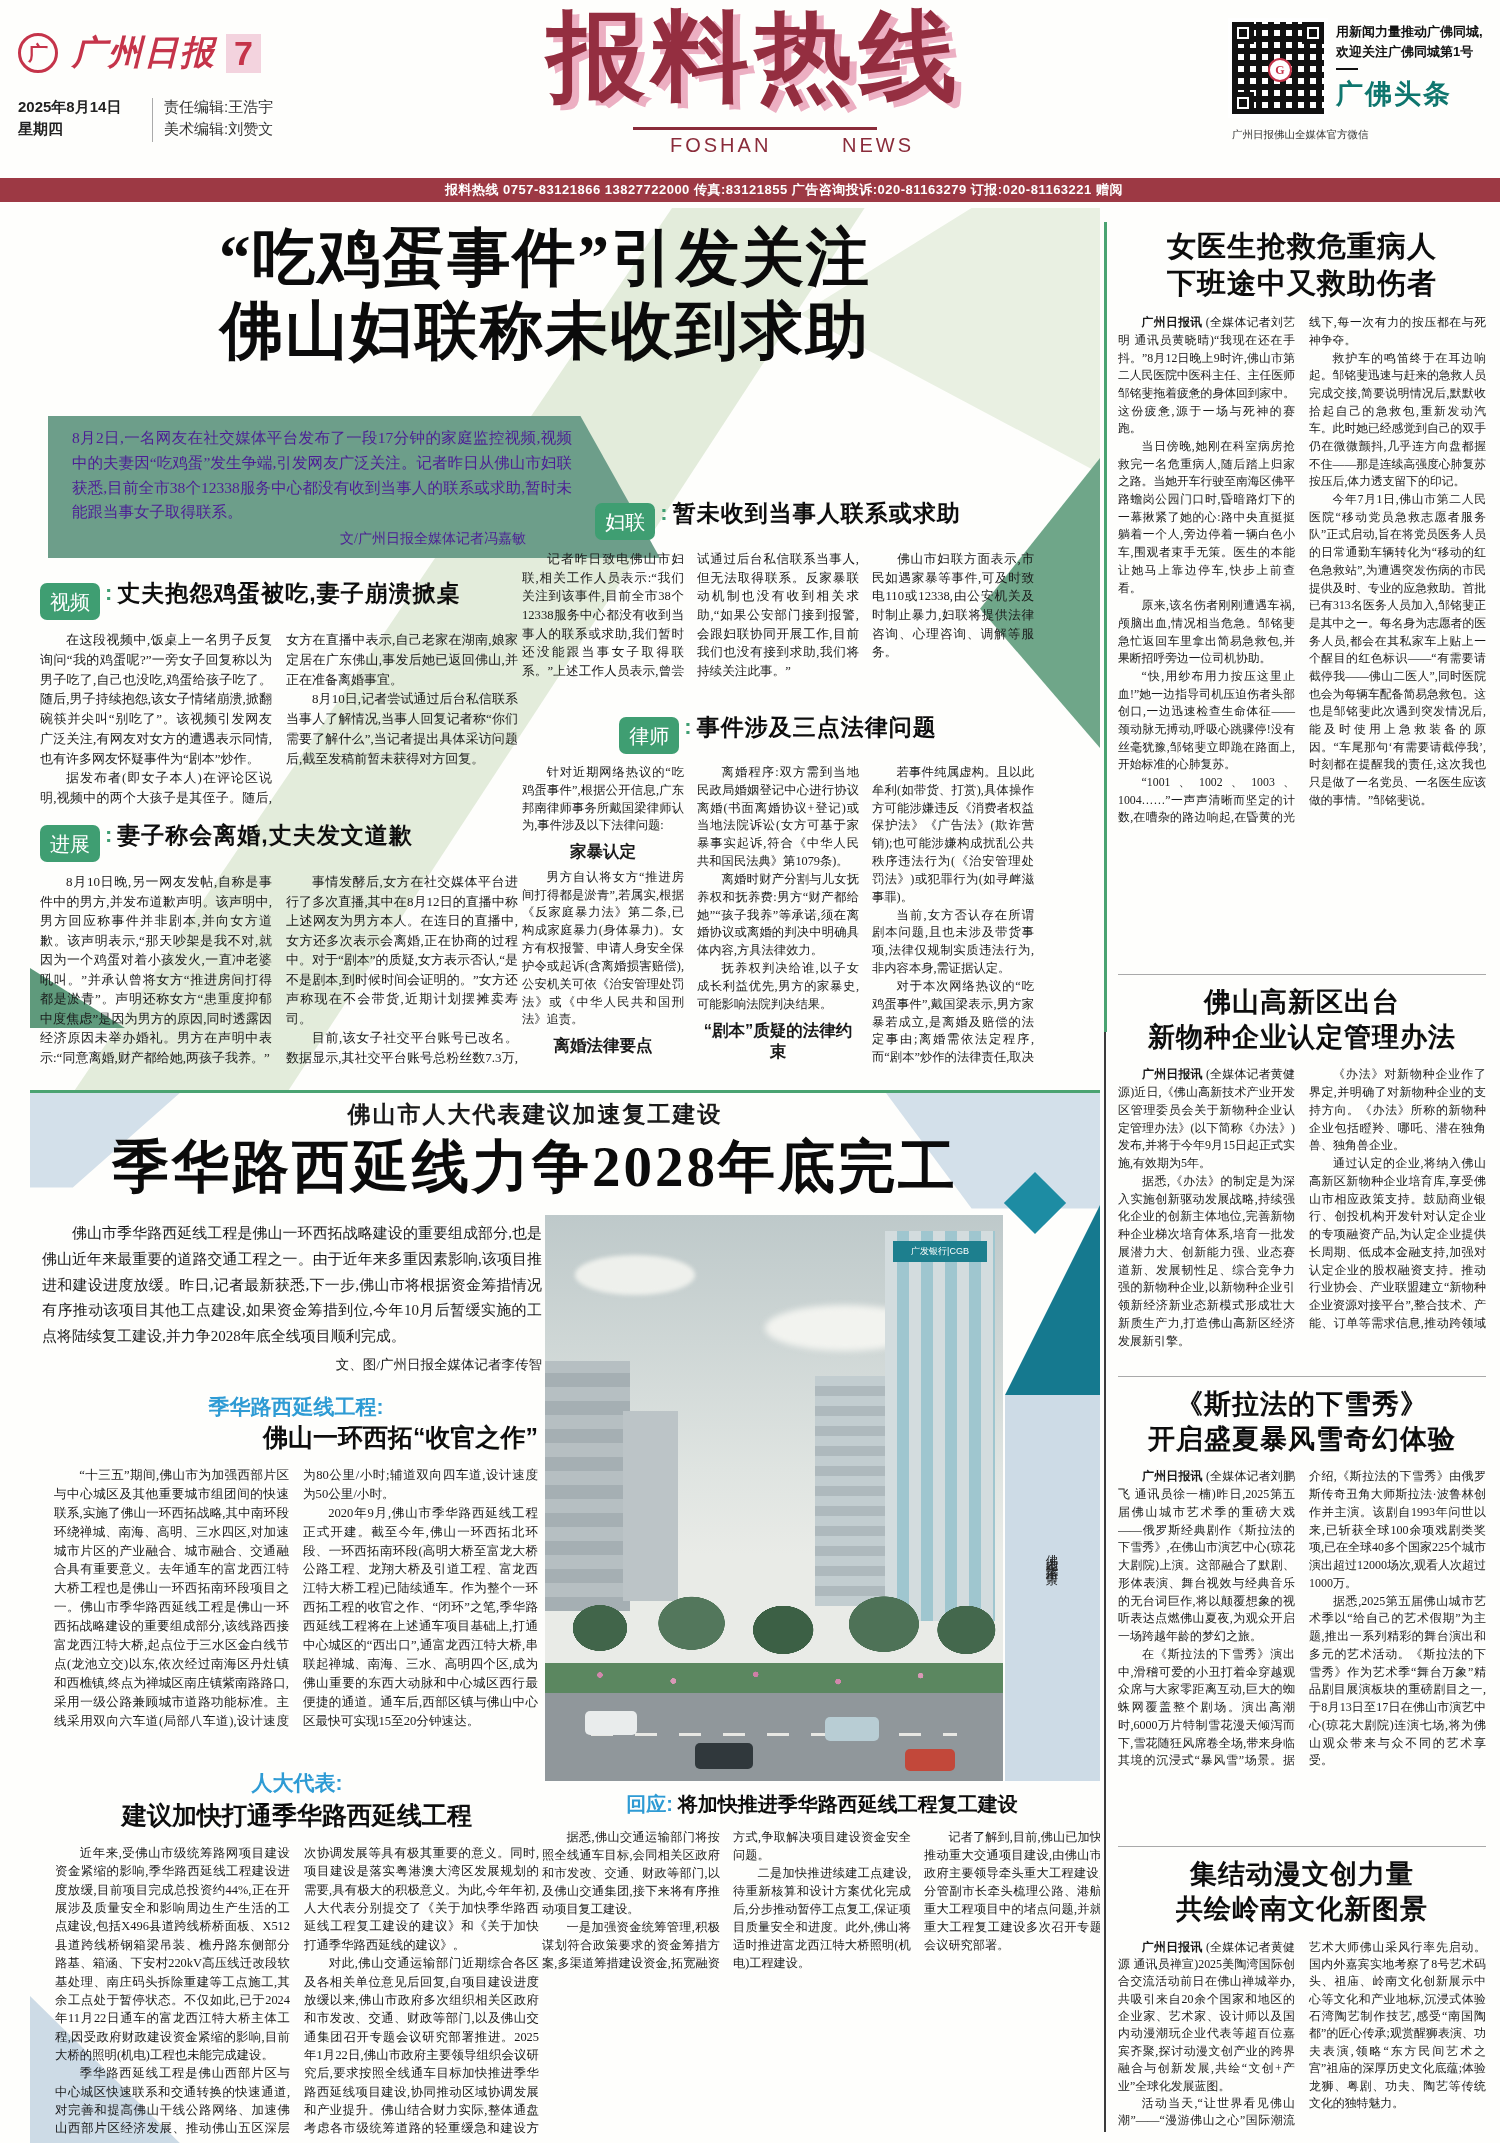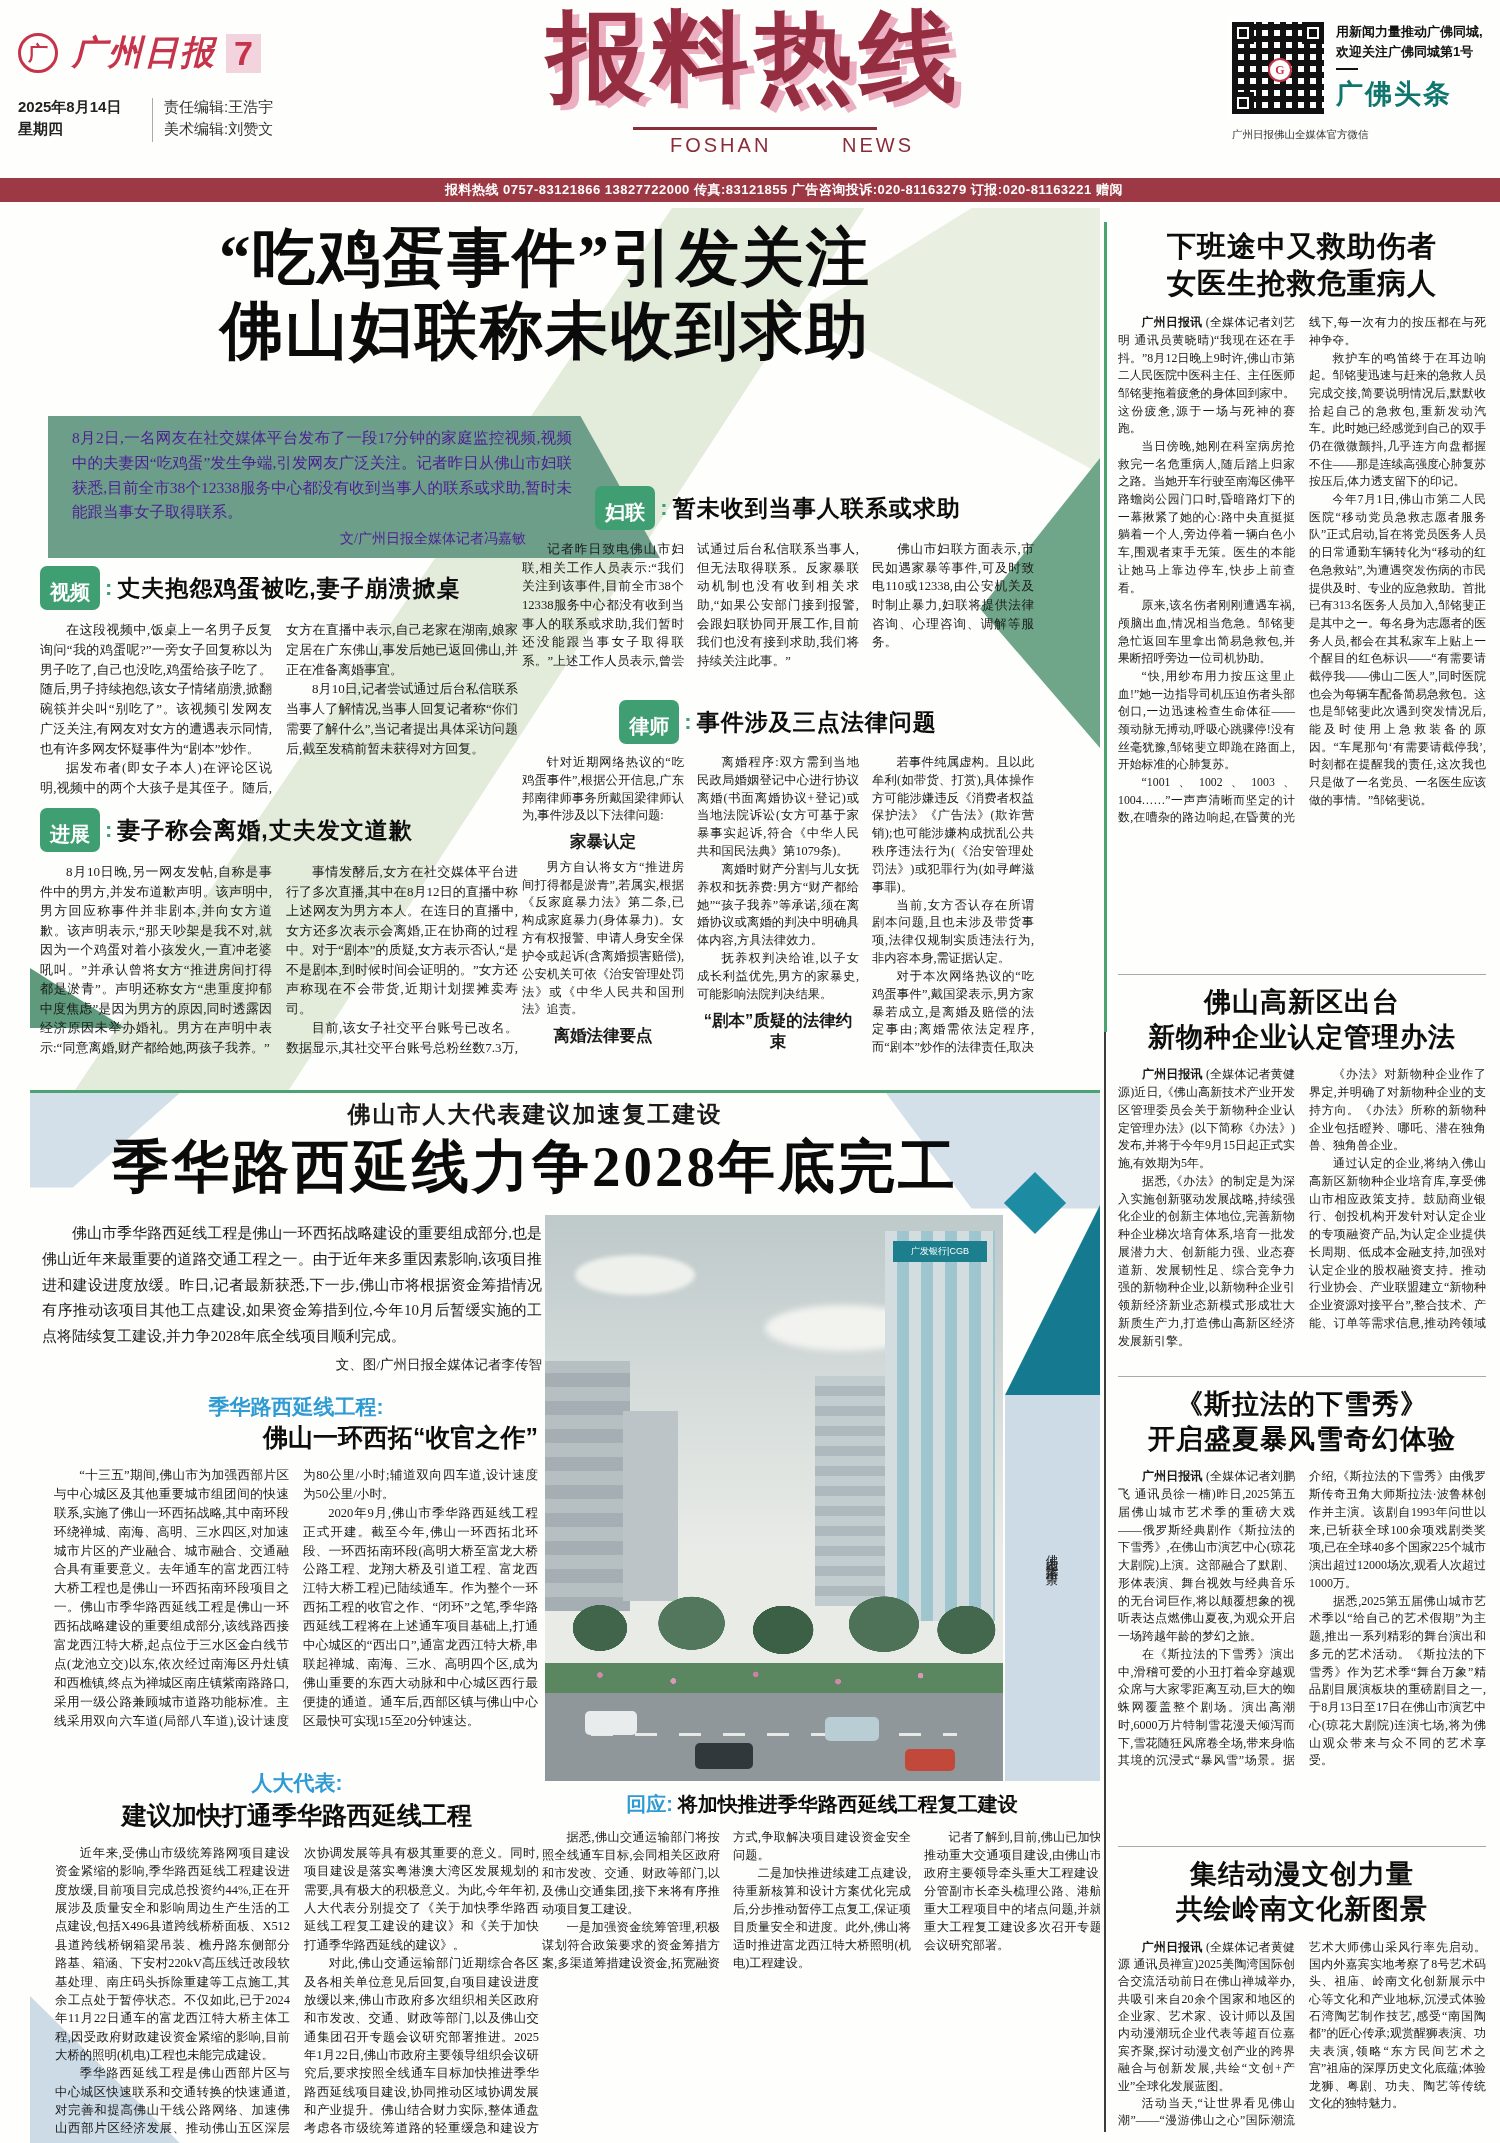--- a/index.html
+++ b/index.html
@@ -32,21 +32,21 @@
   .qr-caption{font-size:10.5px;color:#333;font-family:"Liberation Sans",sans-serif;}
   .hotbar{background:#9d3944;color:#fff;font-size:13px;font-weight:bold;line-height:24px;
           font-family:"Liberation Sans",sans-serif;letter-spacing:.5px;}
   
   .para{margin:0;text-indent:2em;}
   .subhead{margin:6px 0;text-align:center;font-size:16.5px;font-weight:900;font-family:"Liberation Sans",sans-serif;}
   .cols2{column-count:2;column-gap:14px;text-align:justify;overflow:hidden;}
   .cols3{column-count:3;column-gap:13px;text-align:justify;overflow:hidden;}
   .tag-row{display:flex;align-items:center;gap:5px;font-family:"Liberation Sans",sans-serif;}
   .tag-row.center{justify-content:center;}
-  .tag{background:#3f9e72;color:#fff;font-size:20px;font-weight:bold;padding:13px 10px 4px;border-radius:7px;}
+  .tag{background:#3f9e72;color:#fff;font-size:20px;font-weight:normal;padding:6px 10px 4px;border-radius:7px;margin-top:17px;}
   .tag-colon{color:#3f9e72;font-size:22px;font-weight:900;}
   .tag-title{font-size:23px;font-weight:900;color:#0d0d0d;letter-spacing:1px;}
   .blue-label{color:#2e9bd4;font-weight:900;font-family:"Liberation Sans",sans-serif;}
   .sec-title{font-weight:900;color:#0d0d0d;font-family:"Liberation Sans",sans-serif;}
   
   .big-headline{font-size:63px;font-weight:900;line-height:1.16;letter-spacing:2px;color:#0b0b0b;text-align:center;white-space:nowrap;}
   .lede-box{background:#6d9e8a;color:#4c1d95;clip-path:polygon(0 0,87% 0,100% 100%,0 100%);
             padding:10px 88px 10px 24px;font-size:15.5px;line-height:1.6;text-align:justify;box-sizing:border-box;margin-left:13px;}
   .lede-byline{text-align:right;padding-right:46px;margin-top:3px;font-size:14px;}
   
@@ -276,22 +276,22 @@
     </div>
   </div>
 
   <div class="abs" style="left:1104px;top:222px;width:3px;height:810px;background:#4aa371;"></div>
   <div class="abs" style="left:1104px;top:1032px;width:2px;height:1100px;background:#3c3c3c;"></div>
 
   <div class="abs" style="left:1118px;top:210px;width:368px;height:1933px;overflow:hidden;">
 
     <div>
       <div class="r-title" style="font-size:29px;margin-top:18px;">
+        <div>女医生抢救危重病人</div>
         <div>下班途中又救助伤者</div>
-        <div>女医生抢救危重病人</div>
       </div>
       <div class="cols2 r-body" style="height:650px;font-size:11.8px;line-height:1.5;">
           <p class="para"><b>广州日报讯</b> (全媒体记者刘艺明 通讯员黄晓晴)“我现在还在手抖。”8月12日晚上9时许,佛山市第二人民医院中医科主任、主任医师邹铭斐拖着疲惫的身体回到家中。这份疲惫,源于一场与死神的赛跑。</p>
           <p class="para">当日傍晚,她刚在科室病房抢救完一名危重病人,随后踏上归家之路。当她开车行驶至南海区佛平路蟾岗公园门口时,昏暗路灯下的一幕揪紧了她的心:路中央直挺挺躺着一个人,旁边停着一辆白色小车,围观者束手无策。医生的本能让她马上靠边停车,快步上前查看。</p>
           <p class="para">原来,该名伤者刚刚遭遇车祸,颅脑出血,情况相当危急。邹铭斐急忙返回车里拿出简易急救包,并果断招呼旁边一位司机协助。</p>
           <p class="para">“快,用纱布用力按压这里止血!”她一边指导司机压迫伤者头部创口,一边迅速检查生命体征——颈动脉无搏动,呼吸心跳骤停!没有丝毫犹豫,邹铭斐立即跪在路面上,开始标准的心肺复苏。</p>
           <p class="para">“1001、1002、1003、1004……”一声声清晰而坚定的计数,在嘈杂的路边响起,在昏黄的光线下,每一次有力的按压都在与死神争夺。</p>
           <p class="para">救护车的鸣笛终于在耳边响起。邹铭斐迅速与赶来的急救人员完成交接,简要说明情况后,默默收拾起自己的急救包,重新发动汽车。此时她已经感觉到自己的双手仍在微微颤抖,几乎连方向盘都握不住——那是连续高强度心肺复苏按压后,体力透支留下的印记。</p>
           <p class="para">今年7月1日,佛山市第二人民医院“移动党员急救志愿者服务队”正式启动,旨在将党员医务人员的日常通勤车辆转化为“移动的红色急救站”,为遭遇突发伤病的市民提供及时、专业的应急救助。首批已有313名医务人员加入,邹铭斐正是其中之一。每名身为志愿者的医务人员,都会在其私家车上贴上一个醒目的红色标识——“有需要请截停我——佛山二医人”,同时医院也会为每辆车配备简易急救包。这也是邹铭斐此次遇到突发情况后,能及时使用上急救装备的原因。“车尾那句‘有需要请截停我’,时刻都在提醒我的责任,这次我也只是做了一名党员、一名医生应该做的事情。”邹铭斐说。</p>
         </div>

